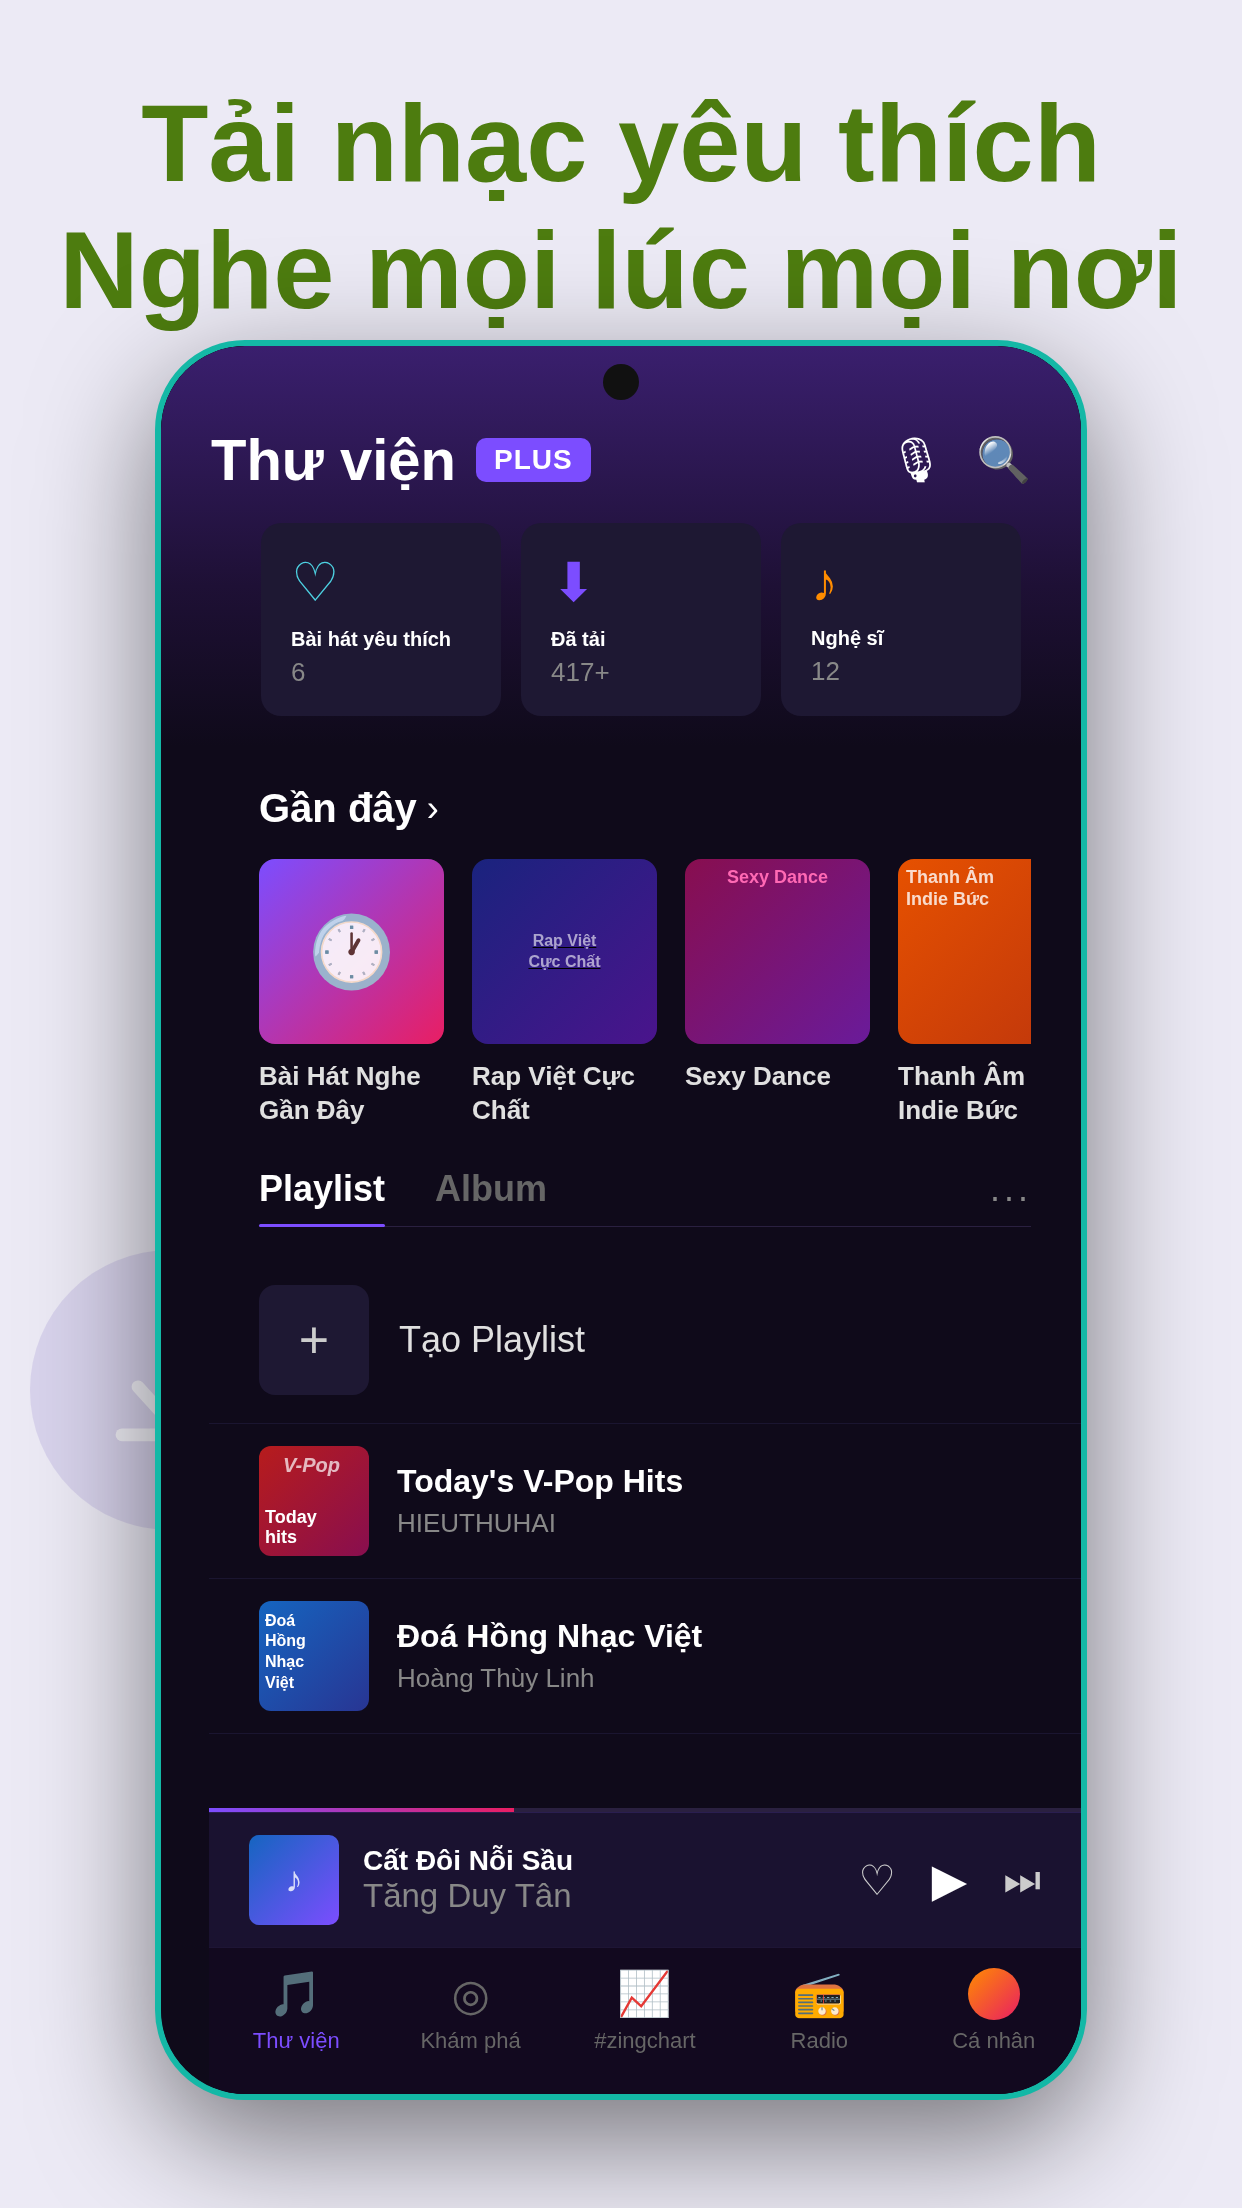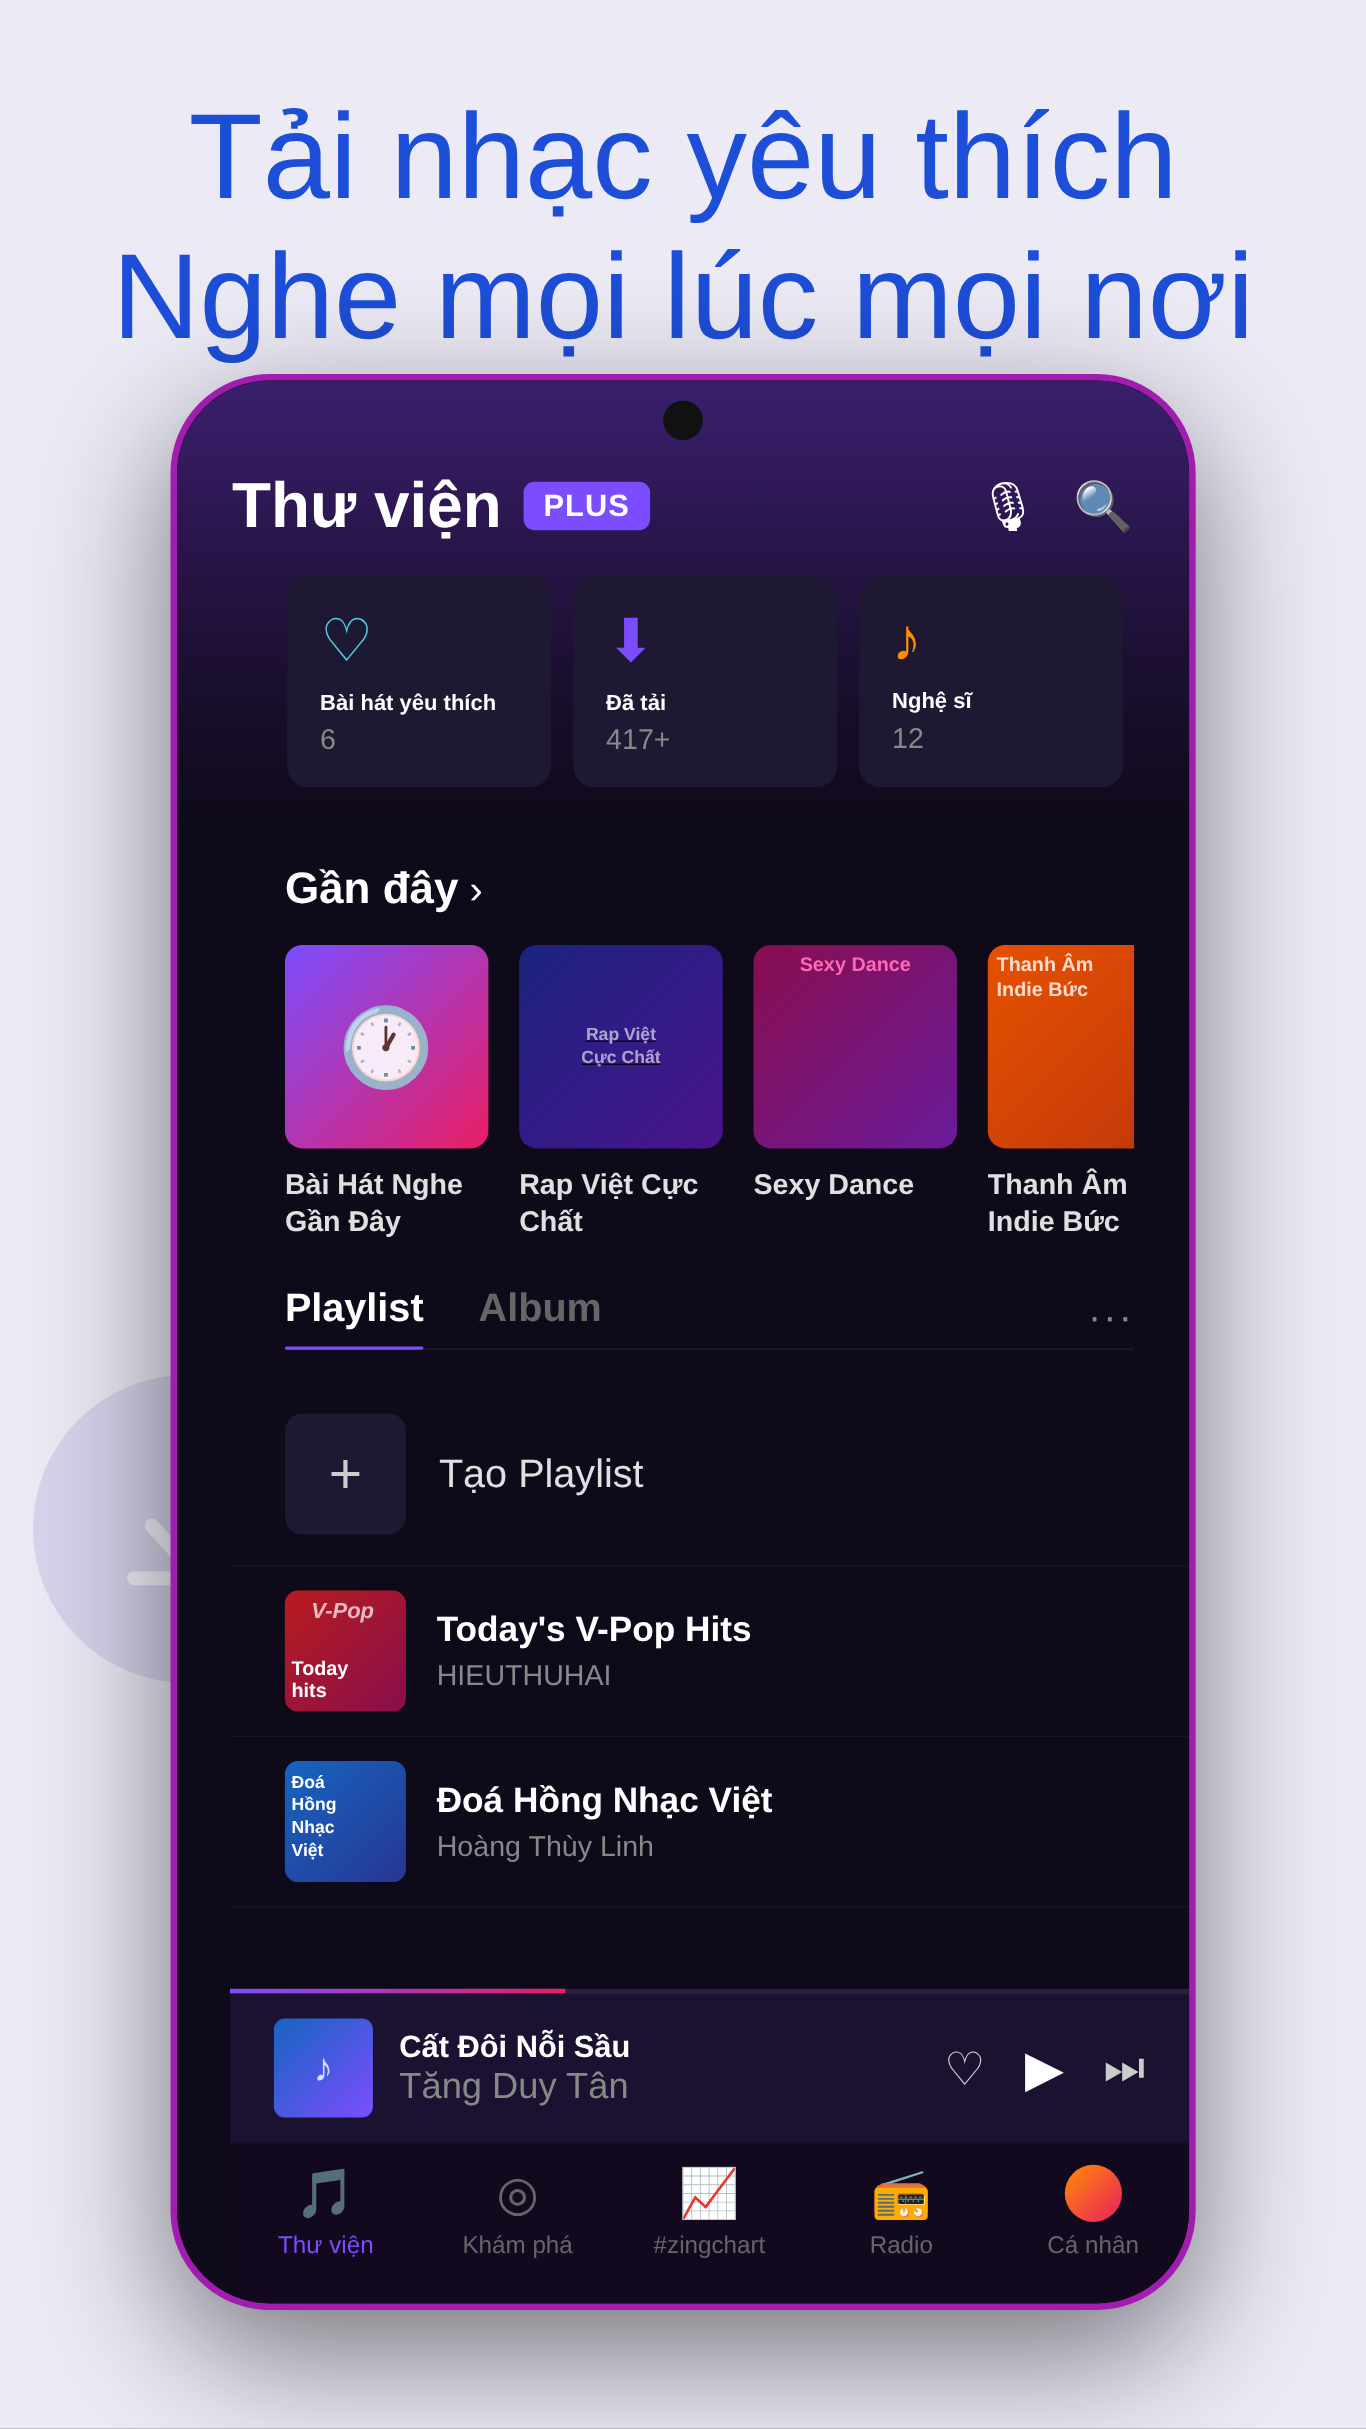--- a/index.html
+++ b/index.html
@@ -13,22 +13,22 @@
     }
 
     
     .hero-text {
       text-align: center;
       padding-top: 80px;
       padding-bottom: 60px;
     }
     .hero-text h1 {
       font-size: 110px;
-      font-weight: 400;
-      color: #1d4ed8;
+      font-weight: 700;
+      color: #4d7c0f;
       line-height: 1.15;
     }
 
     
     .download-bg {
       position: absolute;
       left: 30px;
       top: 1250px;
       width: 280px;
       height: 280px;
@@ -52,21 +52,21 @@
       height: 1760px;
     }
     .phone-shell {
       width: 100%;
       height: 100%;
       background: #1a1228;
       border-radius: 90px;
       box-shadow: 0 40px 120px rgba(0,0,0,0.5);
       position: relative;
       overflow: hidden;
-      border: 6px solid #a21caf;
+      border: 6px solid #14b8a6;
     }
     
     .camera-notch {
       position: absolute;
       top: 18px;
       left: 50%;
       transform: translateX(-50%);
       width: 36px;
       height: 36px;
       background: #111;

